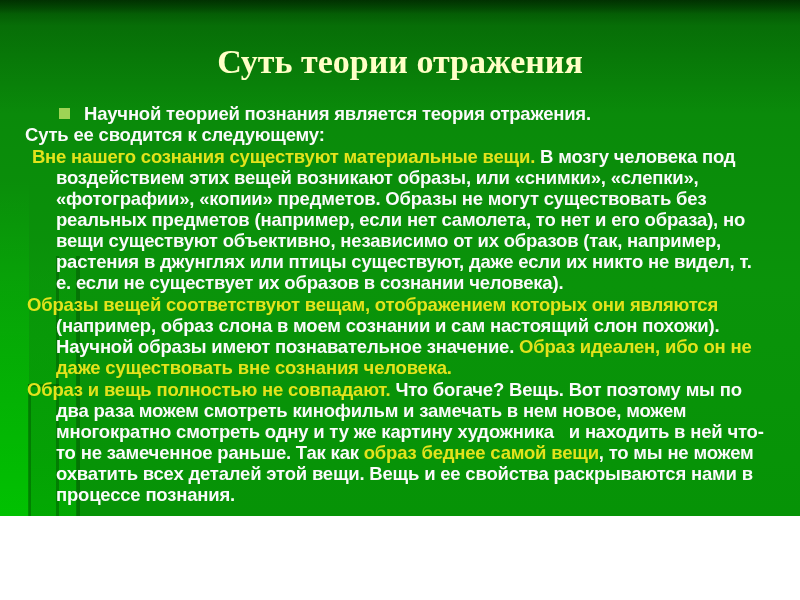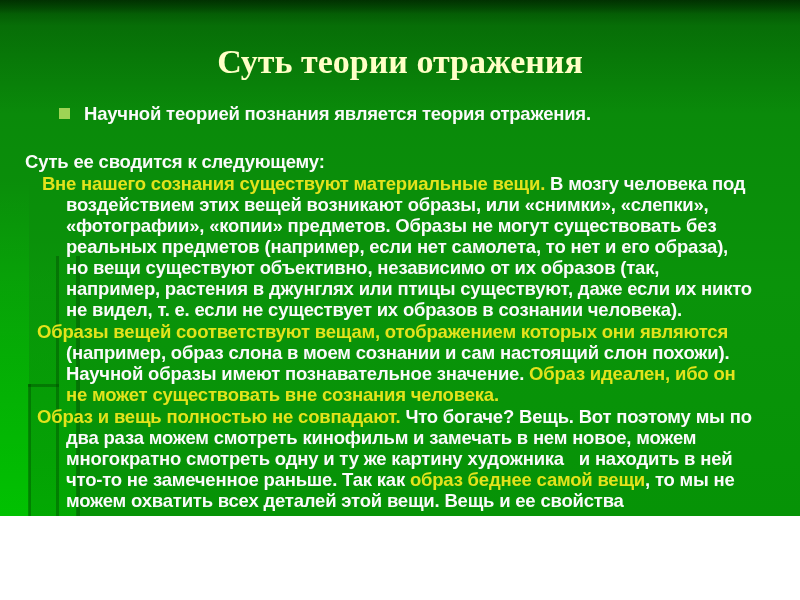--- a/index.html
+++ b/index.html
@@ -42,25 +42,25 @@
     font-size:18.5px;line-height:21px;
     letter-spacing:-0.2px;
     color:var(--c-body);
   }
   .bullet-line{position:relative;padding:0 34px 0 54px;margin-left:30px;}
   .bullet-square{
     position:absolute;left:29px;top:5px;
     width:11px;height:11px;
     background:var(--c-bullet);
   }
-  .plain-line{padding:0 34px 0 25px;margin-top:27px;}
+  .plain-line{padding:0 34px 0 25px;}
   .para{
     padding:0 34px 0 54px;
     text-indent:-29px;
-    margin:1px 12px;
+    margin:1px 2px;
     white-space:pre-wrap;
   }
   .run-white{color:var(--c-body);}
   .run-yellow{color:var(--c-em);}
 </style>
 </head>
 <body>
 
 <div class="slide">
   <div class="band1"></div>
@@ -74,17 +74,17 @@
   <div class="title">Суть теории отражения</div>
 
   <div class="body">
     <div class="bullet-line">
       <span class="bullet-square"></span>
       <span>Научной теорией познания является теория отражения.</span>
     </div>
     <div class="plain-line">Суть ее сводится к следующему:</div>
     <div id="paragraphs">
         <div class="para"><span class="run-yellow"> Вне нашего сознания существуют материальные вещи. </span><span class="run-white">В мозгу человека под воздействием этих вещей возникают образы, или «снимки», «слепки», «фотографии», «копии» предметов. Образы не могут существовать без реальных предметов (например, если нет самолета, то нет и его образа), но вещи существуют объективно, независимо от их образов (так, например, растения в джунглях или птицы существуют, даже если их никто не видел, т. е. если не существует их образов в сознании человека).</span></div>
-        <div class="para"><span class="run-yellow">Образы вещей соответствуют вещам, отображением которых они являются </span><span class="run-white">(например, образ слона в моем сознании и сам настоящий слон похожи). Научной образы имеют познавательное значение. </span><span class="run-yellow">Образ идеален, ибо он не может существовать вне сознания человека.</span></div>
+        <div class="para"><span class="run-yellow">Образы вещей соответствуют вещам, отображением которых они являются </span><span class="run-white">(например, образ слона в моем сознании и сам настоящий слон похожи). Научной образы имеют познавательное значение. </span><span class="run-yellow">Образ идеален, ибо он не даже существовать вне сознания человека.</span></div>
         <div class="para"><span class="run-yellow">Образ и вещь полностью не совпадают. </span><span class="run-white">Что богаче? Вещь. Вот поэтому мы по два раза можем смотреть кинофильм и замечать в нем новое, можем многократно смотреть одну и ту же картину художника   и находить в ней что-то не замеченное раньше. Так как </span><span class="run-yellow">образ беднее самой вещи</span><span class="run-white">, то мы не можем охватить всех деталей этой вещи. Вещь и ее свойства раскрываются нами в процессе познания.</span></div>
       </div>
   </div>
 </div>
 
 </body></html>

